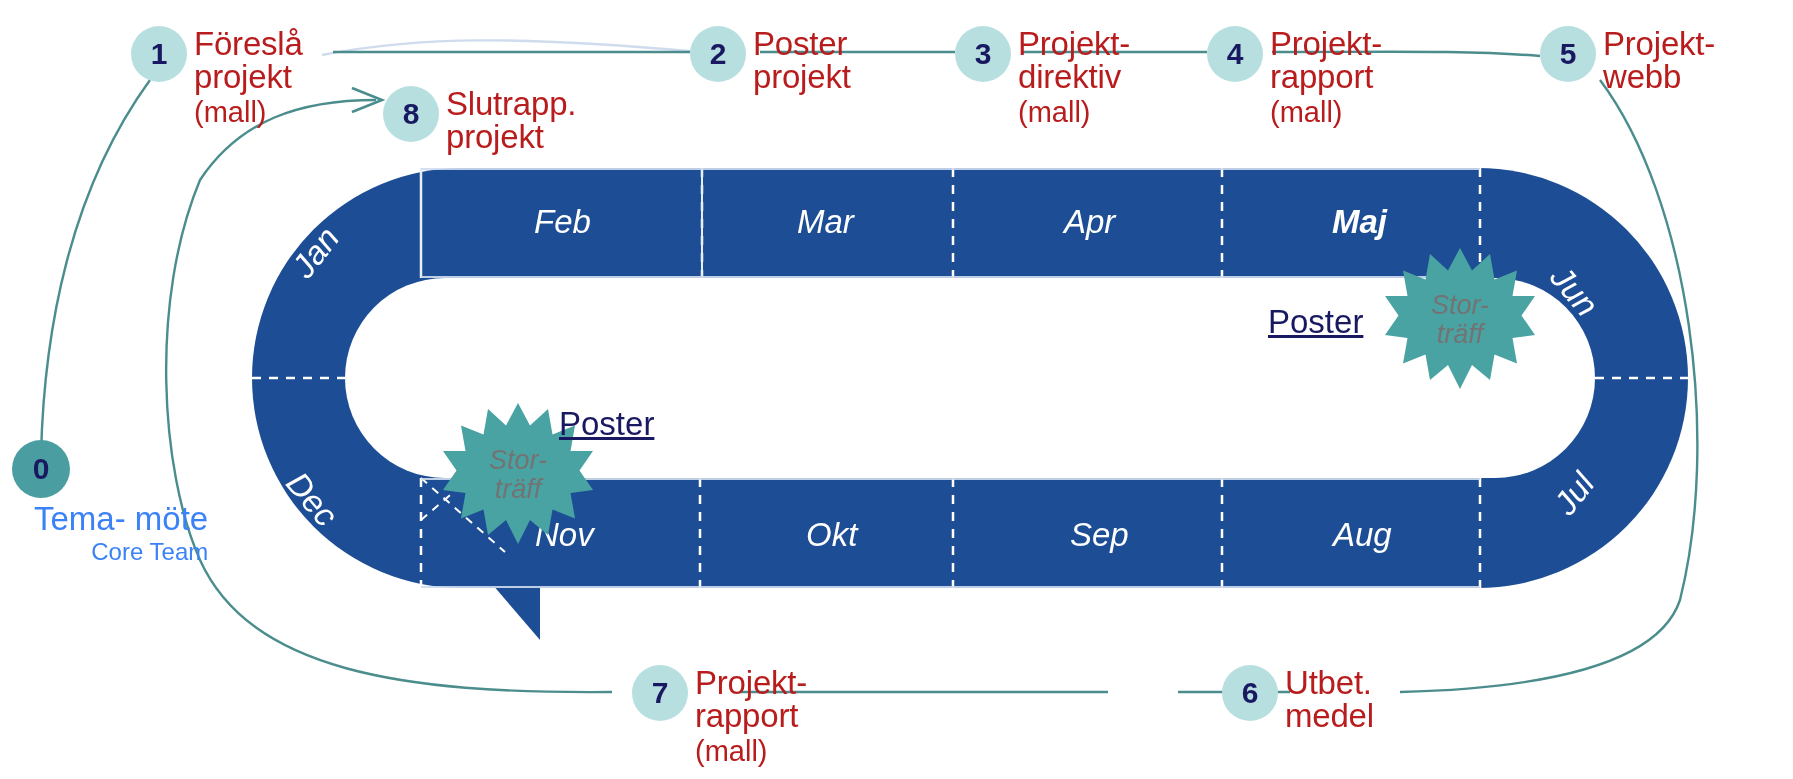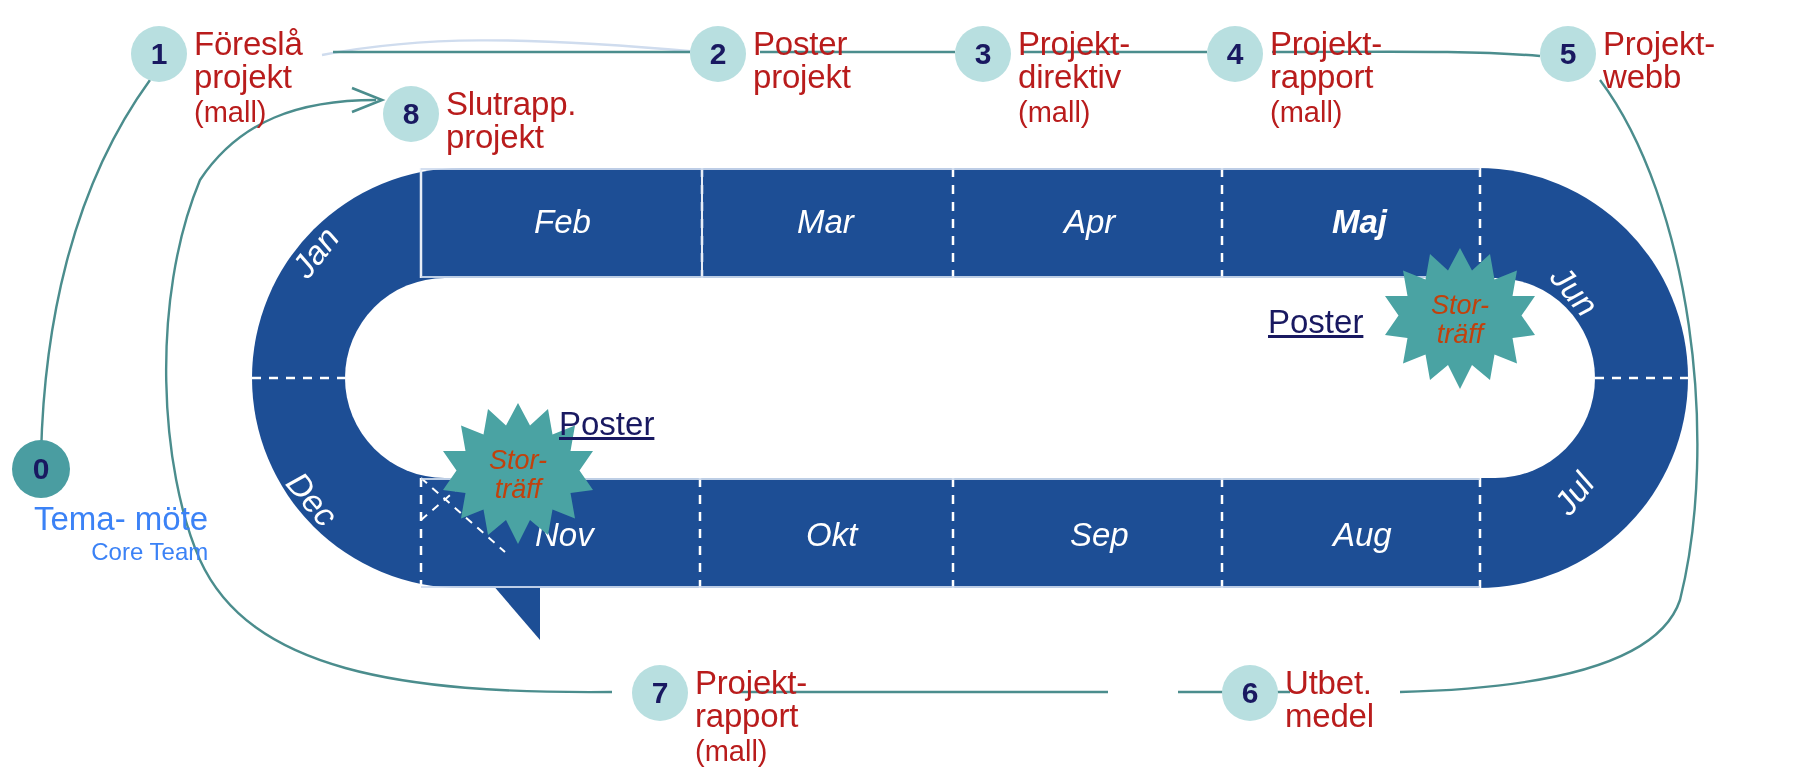--- a/index.html
+++ b/index.html
@@ -107,21 +107,21 @@
   }
   .starburst svg { display: block; width: 150px; height: 150px; }
   .starburst .st-text {
     position: absolute;
     left: 0; top: 0;
     width: 150px; height: 150px;
     display: flex;
     flex-direction: column;
     align-items: center;
     justify-content: center;
-    color: #c2410c;
+    color: #737373;
     font-style: italic;
     font-size: 27px;
     line-height: 1.08;
     text-align: center;
     pointer-events: none;
   }
 
   .poster-label {
     position: absolute;
     color: #191961;

